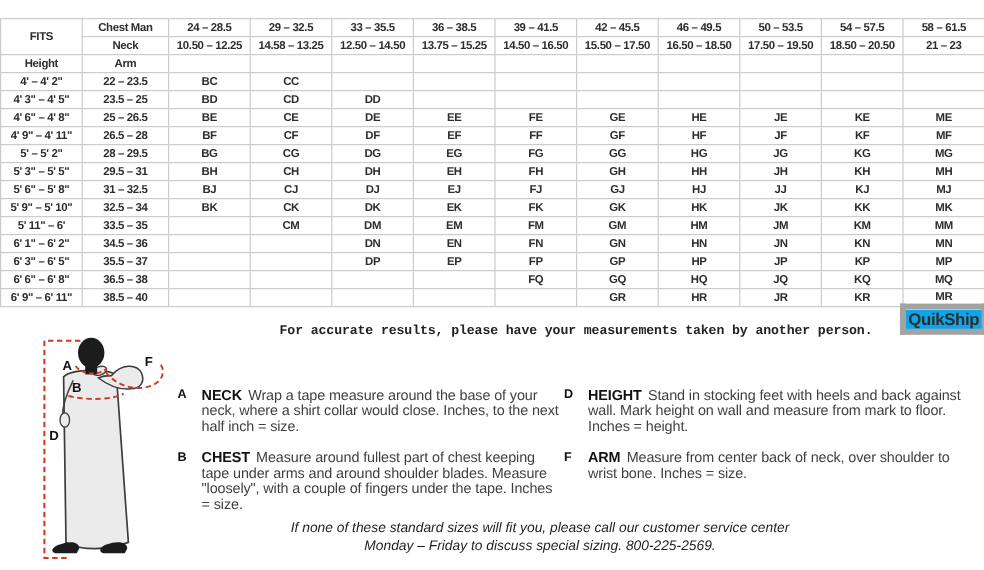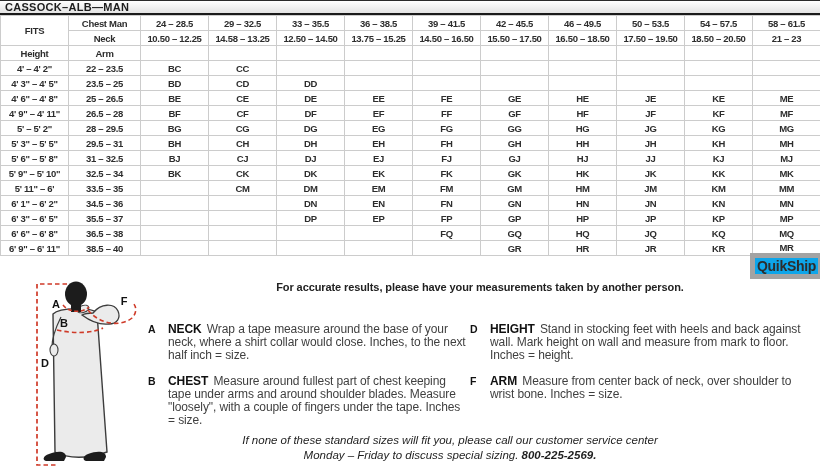--- a/index.html
+++ b/index.html
@@ -35,23 +35,23 @@
   td.acell    { text-align:left; padding-left:6px; }
   td.alt      { background:#f0e9d3; }
   td.na       { background:#d9d9d9; }
   td.hl       { background:#f6eeab; }
   tr.qs-row td { border:none; background:#fff; }
   tr.qs-row td.qs {
     background:#0ea5e9; border:5px solid #a3a3a3; font-size:14px;
   }
   
   .measure-note {
-    position:absolute; left:140px; top:281px; width:680px;
+    position:absolute; left:140px; top:270px; width:680px;
     text-align:center; font-size:11px; font-weight:bold; color:#222;
-    line-height:13.5px; letter-spacing:-0.1px;
+    line-height:13.5px; letter-spacing:-0.1px;font-family:Liberation Mono, monospace;
   }
   
   .instr-col { position:absolute; top:323px; }
   .instr-col.left  { left:148px; width:318px; }
   .instr-col.right { left:470px; width:348px; }
   .instr-item { display:flex; margin-bottom:13px; }
   .instr-letter {
     width:20px; flex:0 0 20px; font-size:10.5px; font-weight:bold; color:#111;
     line-height:13px;
   }
@@ -59,30 +59,29 @@
     flex:1; font-size:12px; color:#3f3f3f; line-height:13px;
     letter-spacing:-0.1px;
   }
   .instr-text b { color:#111; padding-right:2px; }
   
   .footer-note {
     position:absolute; left:80px; top:433px; width:740px;
     text-align:center; font-style:italic; font-size:11.5px; color:#1e1e1e;
     line-height:15px;
   }
-  .footer-note b { font-weight:bold;text-align:right; }
+  .footer-note b { font-weight:normal;text-align:right; }
   
   .figure-wrap { position:absolute; left:0; top:280px; width:140px; height:195px; }
 </style>
 </head>
 <body>
 
 <div class="page">
 
-  <div class="title-bar">CASSOCK–ALB—MAN</div>
 
   <table class="size-table">
     <colgroup>
       <col style="width:68px">
         <col style="width:72px">
       <col style="width:68px">
         <col style="width:68px">
         <col style="width:68px">
         <col style="width:68px">
         <col style="width:68px">

